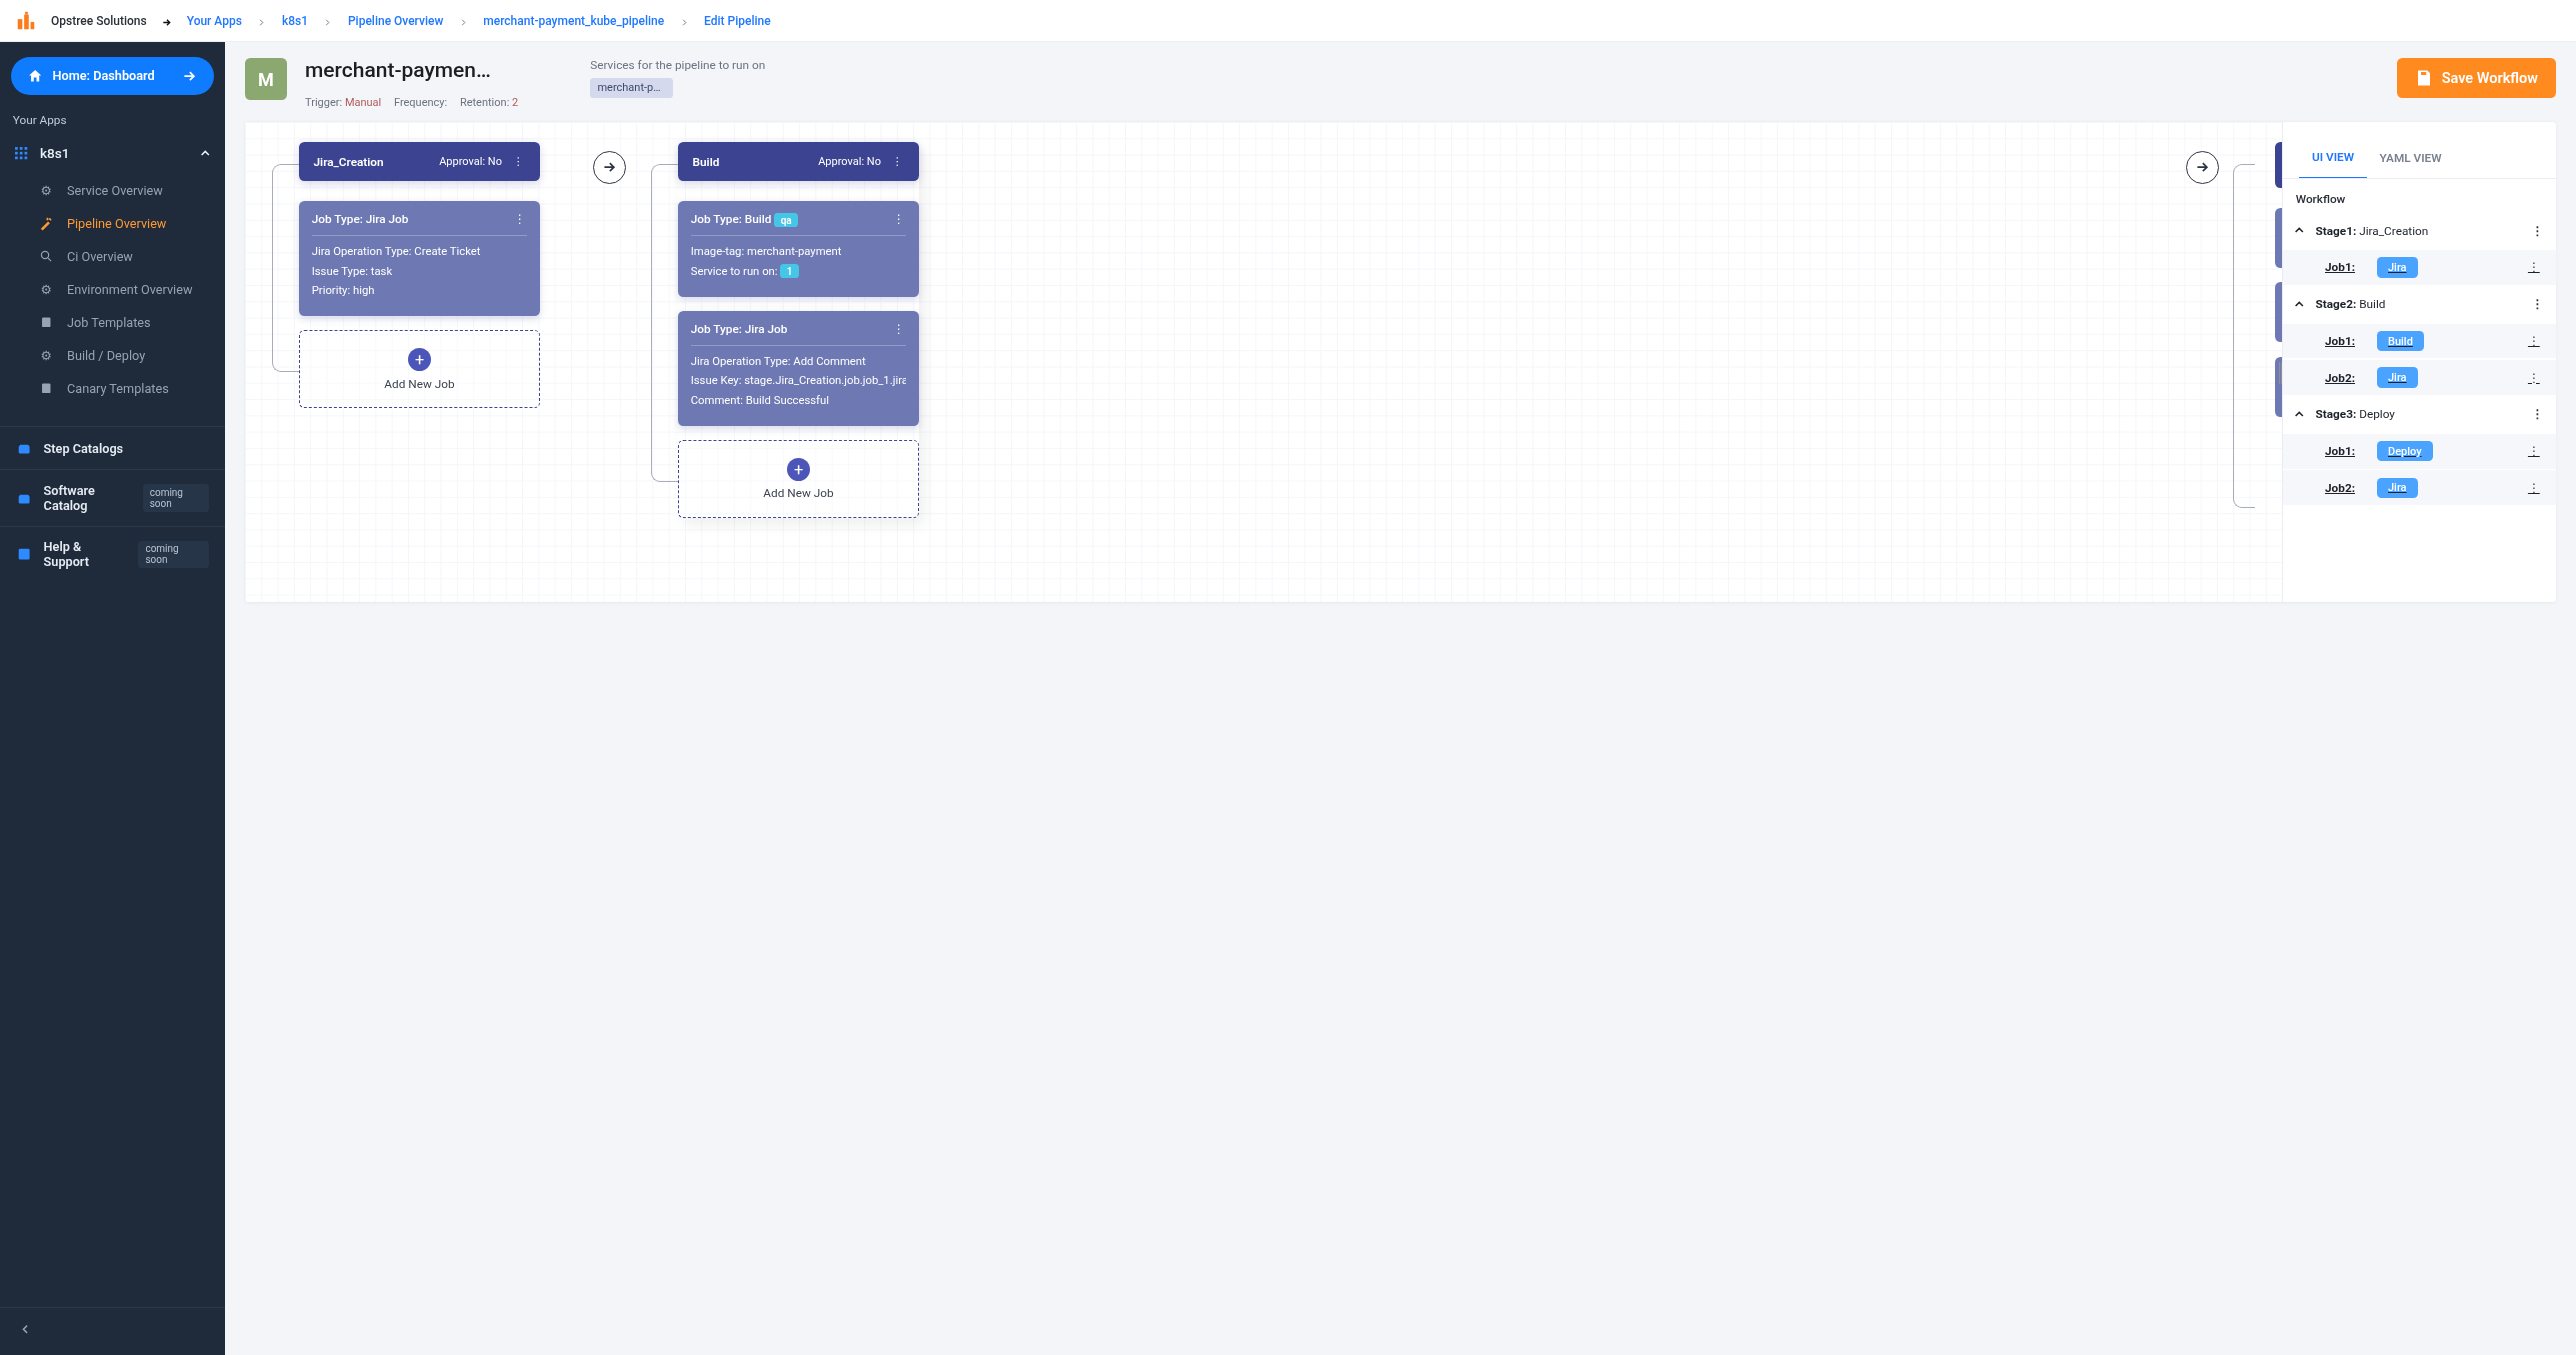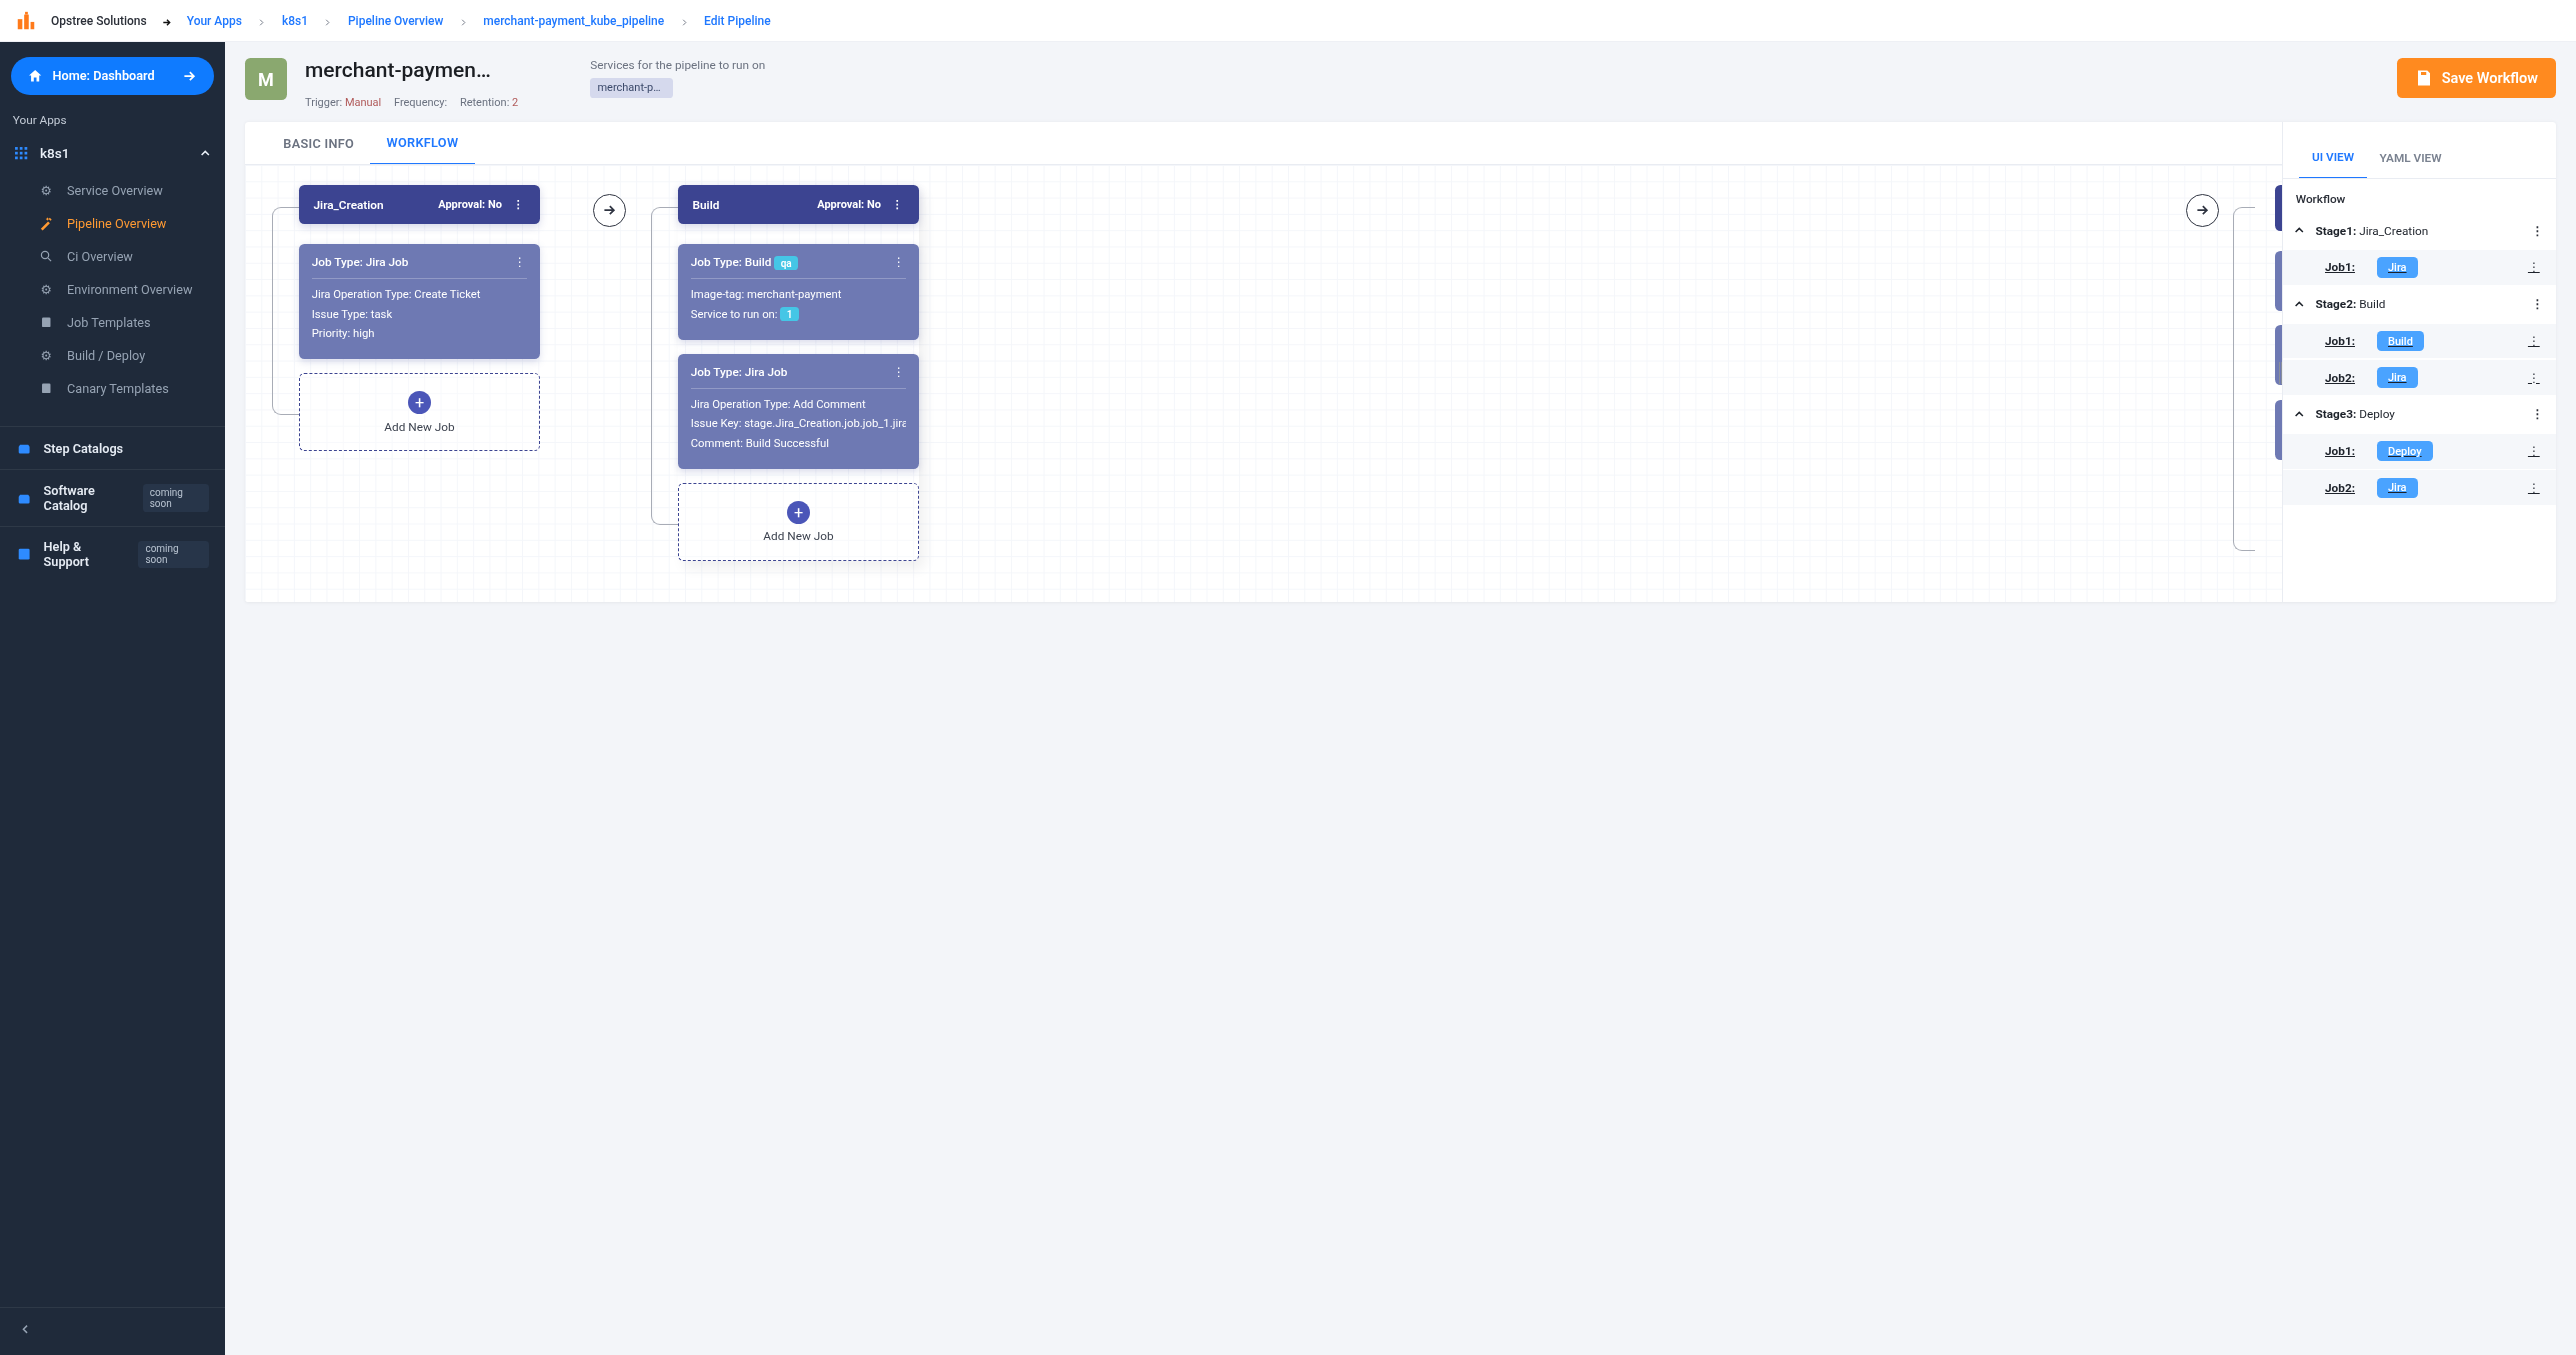--- a/index.html
+++ b/index.html
@@ -51,21 +51,21 @@
 .tab.active { color: #1f78ff; border-bottom: 1.8px solid #1f78ff; }
 
 .canvas { flex: 1; overflow: hidden; position: relative;
   background-image: linear-gradient(#f4f6fa 0.9px, transparent 0.9px), linear-gradient(90deg, #f4f6fa 0.9px, transparent 0.9px);
   background-size: 16.3px 16.3px; padding: 20px 27px; }
 .stage-row { display: flex; align-items: flex-start; gap: 47px; }
 
 .stage-col { width: 241px; position: relative; }
 .stage-col.shadowed { box-shadow: 5.4px 7.2px 12.7px rgba(0,0,0,0.06); border-radius: 7.2px; }
 .stage-head { background: #3c4491; color: #fff; border-radius: 5.4px; padding: 12.7px 14.5px; display: flex; justify-content: space-between; align-items: center; font-size: 11.8px; font-weight: 600; margin-bottom: 20px; box-shadow: 0 2.7px 9px rgba(60,68,145,0.2); position: relative; }
-.stage-head .r { display: flex; gap: 9px; font-weight: 700; font-size: 11px; }
+.stage-head .r { display: flex; gap: 9px; font-weight: 400; font-size: 11px; }
 .vmore { cursor: pointer; padding: 0 1.8px; }
 
 .job-card { background: #6e79b3; color: #fff; border-radius: 5.4px; padding: 11px 12.7px 12.7px; font-size: 11.8px; margin-bottom: 14.5px; box-shadow: 0 2.7px 7.2px rgba(110,121,179,0.25); }
 .job-card .jh { display: flex; justify-content: space-between; align-items: center; padding-bottom: 9px; margin-bottom: 9px; border-bottom: 0.9px solid rgba(255,255,255,0.25); font-weight: 500; }
 .job-card .ln { margin: 6.3px 0; font-size: 11.3px; }
 .chip { background: #45c6e6; color: #fff; font-size: 10px; padding: 1.8px 6.3px; border-radius: 3.6px; font-weight: 600; }
 
 .add-job { border: 1.8px dashed #3c4491; border-radius: 5.4px; padding: 16.3px 0; text-align: center; font-size: 11.8px; color: #3d434f; cursor: pointer; background: rgba(255,255,255,0.35); }
 .add-job .pl { width: 23.5px; height: 23.5px; border-radius: 50%; background: #4b56b8; color: #fff; display: inline-flex; align-items: center; justify-content: center; margin-bottom: 5.4px; font-size: 16.3px; }
 
@@ -277,24 +277,20 @@
               <path d="M5 3h11l3 3v15H5zM8 3v5h7V3zM8 14h8v5H8z" fill="#fff"></path>
               <path d="M5 3h11l3 3v15H5z" fill="none" stroke="#fff" stroke-width="2"></path>
             </svg>
           </span>
         <span>Save Workflow</span>
       </button>
     </div>
 
     <div class="panel">
       <div class="panel-left">
-        <div class="tabs">
-          <div class="tab">BASIC INFO</div>
-          <div class="tab active">WORKFLOW</div>
-        </div>
 
         <div class="canvas">
           <div class="stage-row">
 
             <div class="stage-col" style="margin-left:27px">
               <div class="connector"></div>
               <div class="stage-head">
                 <span>Jira_Creation</span>
                 <span class="r">
                   <span>Approval: No</span>

